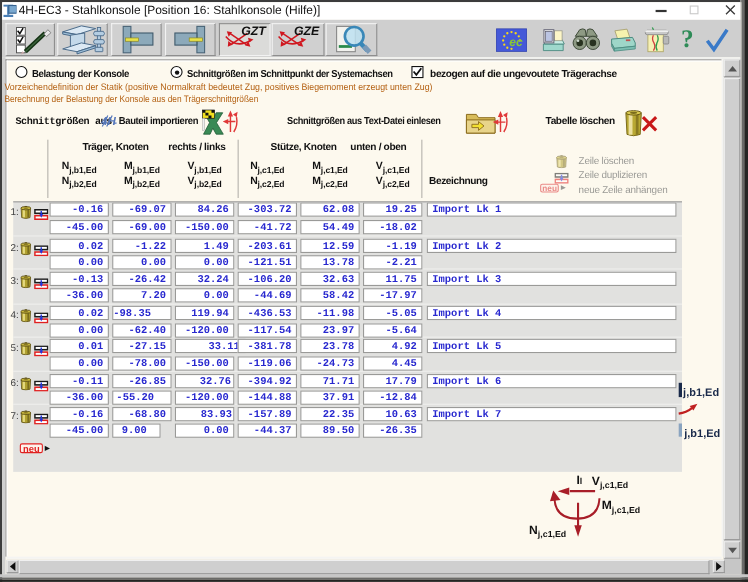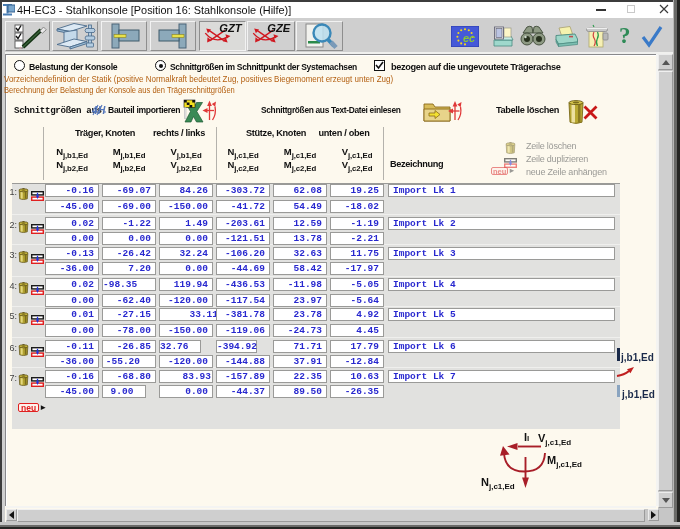--- a/index.html
+++ b/index.html
@@ -476,23 +476,23 @@
 <div class="abs" style="left:31px;top:342.5px;width:13px;height:10px;"><svg width="13" height="10" viewBox="0 0 13 10">
 <rect x="0.7" y="0.7" width="11.6" height="3.2" fill="#fff" stroke="#1a1a1a" stroke-width="1.4"></rect>
 <rect x="0.7" y="6.1" width="11.6" height="3.2" fill="#fff" stroke="#e02020" stroke-width="1.4"></rect>
 <path d="M6.5 1.8 L6.5 5.2" stroke="#2233dd" stroke-width="1.3"></path>
 <path d="M4.8 4.6 L6.5 8 L8.2 4.6 Z" fill="#2233dd"></path>
 </svg></div>
 <div class="cell" style="left:45px;top:339.5px;width:54px;text-align:right;padding-right:4px">-0.11</div>
 <div class="cell" style="left:45px;top:355.0px;width:54px;text-align:right;padding-right:4px">-36.00</div>
 <div class="cell" style="left:102px;top:339.5px;width:54px;text-align:right;padding-right:4px">-26.85</div>
 <div class="cell" style="left:102px;top:355.0px;width:54px;text-align:right;padding-right:15px">-55.20</div>
-<div class="cell" style="left:159px;top:339.5px;width:42px;text-align:left;padding-right:2px">32.76</div>
+<div class="cell" style="left:159px;top:339.5px;width:54px;text-align:right;padding-right:2px">32.76</div>
 <div class="cell" style="left:159px;top:355.0px;width:54px;text-align:right;padding-right:4px">-120.00</div>
-<div class="cell" style="left:216px;top:339.5px;width:41px;text-align:right;padding-right:4px">-394.92</div>
+<div class="cell" style="left:216px;top:339.5px;width:54px;text-align:right;padding-right:4px">-394.92</div>
 <div class="cell" style="left:216px;top:355.0px;width:54px;text-align:right;padding-right:4px">-144.88</div>
 <div class="cell" style="left:273px;top:339.5px;width:54px;text-align:right;padding-right:4px">71.71</div>
 <div class="cell" style="left:273px;top:355.0px;width:54px;text-align:right;padding-right:4px">37.91</div>
 <div class="cell" style="left:330px;top:339.5px;width:54px;text-align:right;padding-right:4px">17.79</div>
 <div class="cell" style="left:330px;top:355.0px;width:54px;text-align:right;padding-right:4px">-12.84</div>
 <div class="cell" style="left:388px;top:339.5px;width:227px;text-align:left;padding-left:4px">Import Lk 6</div>
 <div class="rownum" style="top:372.5px">7:</div>
 <div class="abs" style="left:18px;top:371.5px;width:11px;height:12px;"><svg width="11" height="12" viewBox="0 0 11 12">
 <path d="M1.2 2.5 L1.7 10.8 Q5.5 12.4 9.3 10.8 L9.8 2.5 Z" fill="#b0a030" stroke="#5c4f16" stroke-width="0.7"></path>
 <rect x="2.7" y="3" width="2" height="7.6" fill="#e4d87e"></rect>

